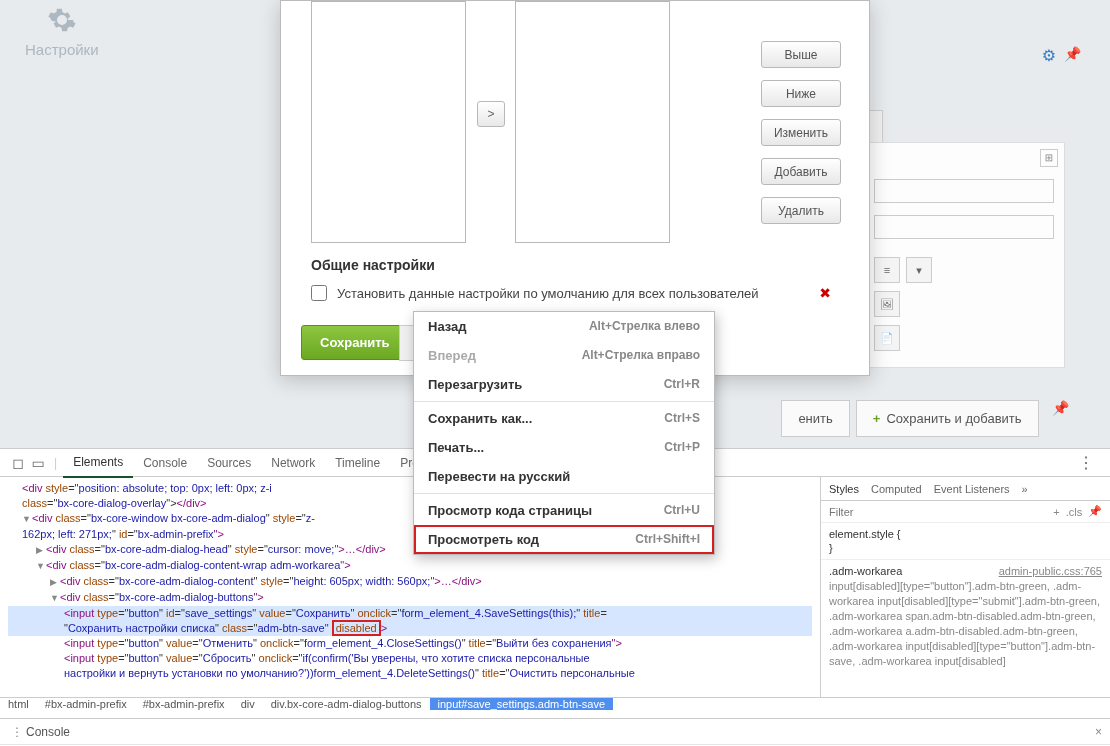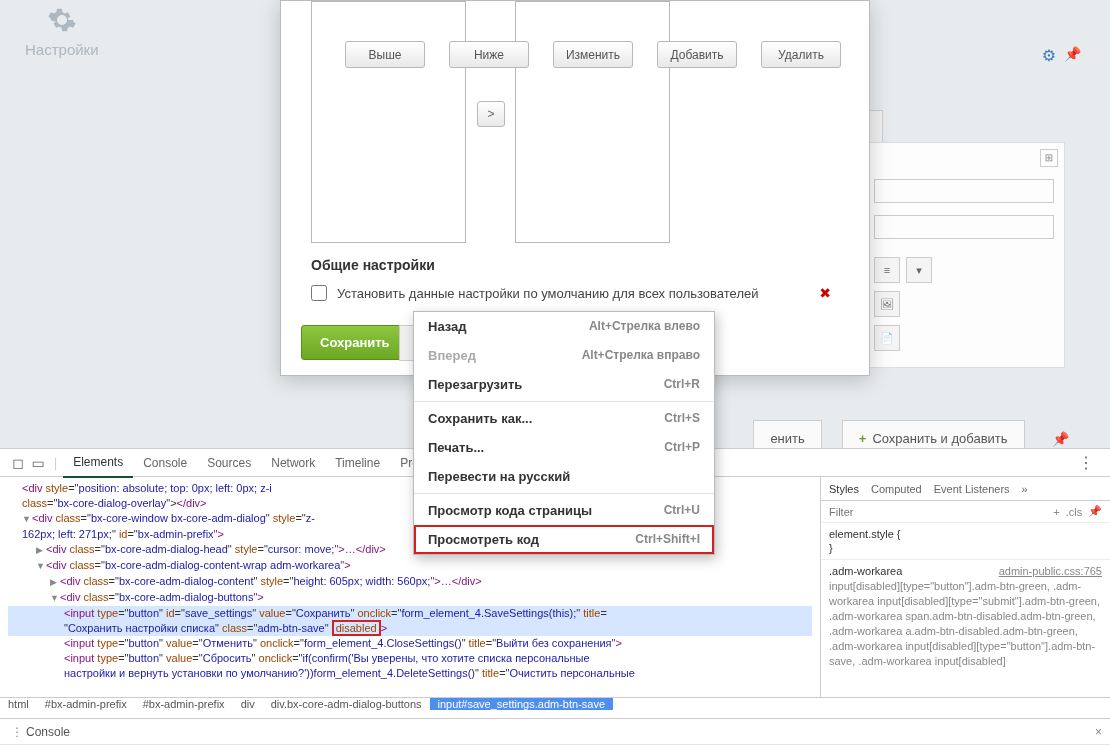--- a/index.html
+++ b/index.html
@@ -17,32 +17,32 @@
 .credit-tab { position: absolute; top: 57px; right: 288px; background: #f0f0f0; border: 1px solid #ccc; padding: 8px 16px; font-size: 13px; color: #555; }
 .fields-tab { position: absolute; top: 110px; right: 227px; background: #f0f0f0; border: 1px solid #ccc; padding: 8px 16px; font-size: 13px; color: #666; }
 
 .right-panel { position: absolute; top: 142px; right: 45px; width: 200px; background: #fdfdfd; border: 1px solid #ddd; padding: 8px; }
 .right-panel .panel-icon-box { position: absolute; top: 6px; right: 6px; width: 18px; height: 18px; border: 1px solid #ccc; font-size: 10px; text-align: center; line-height: 16px; color: #888; }
 .rp-input { width: 180px; height: 24px; border: 1px solid #ccc; margin: 28px 0 12px 0; }
 .rp-input2 { width: 180px; height: 24px; border: 1px solid #ccc; margin-bottom: 18px; }
 .rp-btn-row { display: flex; gap: 6px; margin-bottom: 8px; }
 .rp-small-btn { width: 26px; height: 26px; border: 1px solid #ccc; background: #f4f4f4; display: flex; align-items: center; justify-content: center; font-size: 11px; color: #666; }
 
-.bottom-btns { position: absolute; top: 420px; right: 32px; display: flex; gap: 20px; align-items: center; }
+.bottom-btns { position: absolute; top: 400px; right: 32px; display: flex; gap: 6px; align-items: flex-start; }
 .btn-lite { background: #fafafa; border: 1px solid #ccc; padding: 10px 16px; font-size: 13px; color: #555; }
 .btn-lite-save { display: flex; align-items: center; gap: 6px; }
 .pin-btn { color: #9da8b0; font-size: 14px; padding: 0 8px; }
 
 .dialog { position: absolute; top: 0; left: 280px; width: 590px; height: 376px; background: #fff; border: 1px solid #bbb; box-shadow: 0 4px 20px rgba(0,0,0,0.2); }
 .dialog-content { padding: 0 20px; height: 310px; position: relative; }
 .list-box { position: absolute; width: 155px; height: 242px; border: 1px solid #b8b8b8; background: #fff; }
 .list1 { top: 0; left: 30px; }
 .list2 { top: 0; left: 234px; }
 .move-btn { position: absolute; top: 100px; left: 196px; width: 28px; height: 26px; border: 1px solid #b8b8b8; background: linear-gradient(#fff,#e8e8e8); font-size: 12px; color: #666; border-radius: 3px; text-align: center; line-height: 24px; }
-.action-btns { position: absolute; top: 40px; right: 28px; display: flex; flex-direction: row; gap: 24px; }
+.action-btns { position: absolute; top: 40px; right: 28px; display: flex; flex-direction: column; gap: 12px; }
 .act-btn { width: 80px; height: 27px; border: 1px solid #b8b8b8; background: linear-gradient(#fff,#e8e8e8); font-size: 12px; color: #555; border-radius: 3px; }
 .section-title { position: absolute; top: 256px; left: 30px; font-weight: bold; font-size: 14px; color: #333; }
 .checkbox-row { position: absolute; top: 284px; left: 30px; display: flex; align-items: center; gap: 10px; font-size: 13px; color: #444; }
 .checkbox-row input { width: 16px; height: 16px; }
 .delete-icon { position: absolute; top: 284px; right: 38px; color: #c00; font-size: 14px; }
 .dialog-buttons { padding: 14px 20px; background: #fff; }
 .btn-save-green { background: linear-gradient(#8dc63f,#6ca823); border: 1px solid #5a9010; color: #fff; padding: 9px 18px; font-size: 13px; border-radius: 3px; font-weight: bold; }
 .btn-cancel-partial { position: absolute; bottom: 14px; left: 118px; background: #f0f0f0; border: 1px solid #ccc; width: 25px; height: 36px; border-right: none; }
 
 .context-menu { position: absolute; top: 311px; left: 413px; width: 302px; background: #fff; border: 1px solid #bbb; box-shadow: 2px 4px 12px rgba(0,0,0,0.25); z-index: 100; font-size: 13px; }

